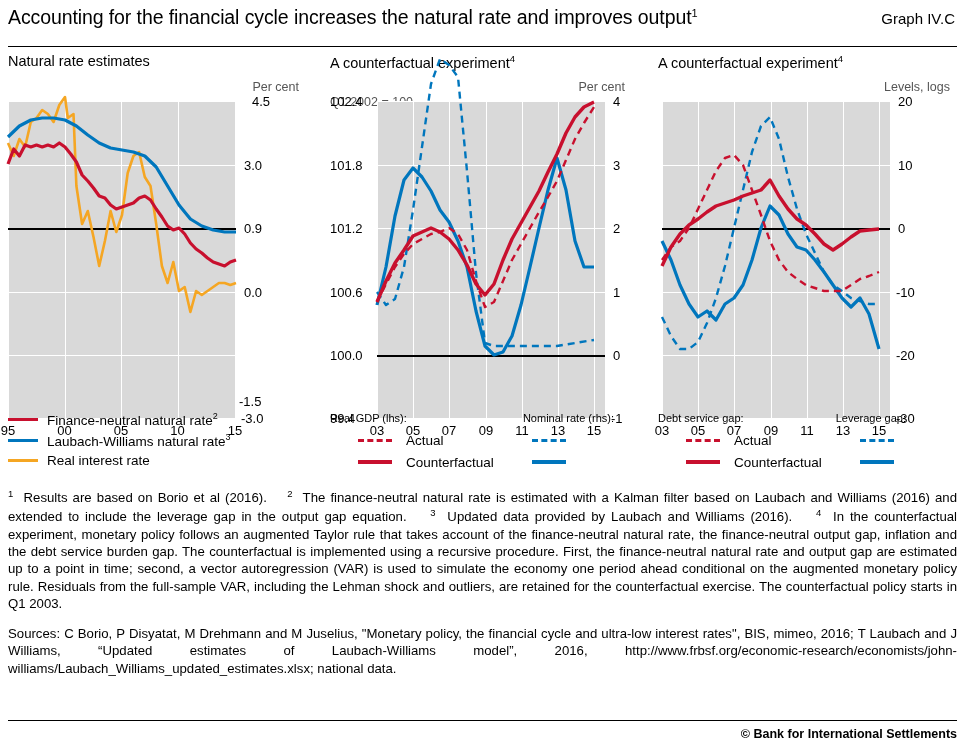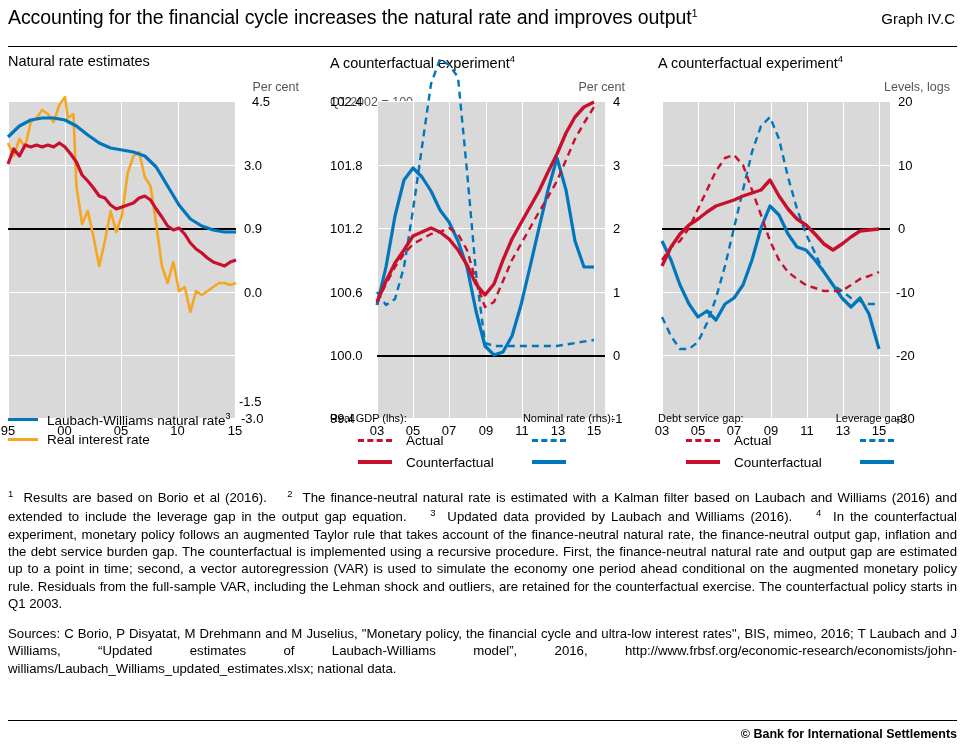--- a/index.html
+++ b/index.html
@@ -229,20 +229,24 @@
       <div class="xlab" style="left:64px;top:370px;width:24px;">07</div>
       <div class="xlab" style="left:101px;top:370px;width:24px;">09</div>
       <div class="xlab" style="left:137px;top:370px;width:24px;">11</div>
       <div class="xlab" style="left:173px;top:370px;width:24px;">13</div>
       <div class="xlab" style="left:209px;top:370px;width:24px;">15</div>
     </div>
   </div>
 
   <div class="legend" style="left:8px;top:412px;">
     <div class="row">
+      <span class="swatch" style="border-top-color:#c8102e;"></span>
+      <span class="lbl"><span>Finance-neutral natural rate</span><sup>2</sup></span>
+    </div>
+    <div class="row">
       <span class="swatch" style="border-top-color:#0076bd;"></span>
       <span class="lbl"><span>Laubach-Williams natural rate</span><sup>3</sup></span>
     </div>
     <div class="row">
       <span class="swatch" style="border-top-color:#f5a623;"></span>
       <span class="lbl"><span>Real interest rate</span></span>
     </div>
   </div>
 
   <div class="legend" style="left:330px;top:412px;width:300px;">

